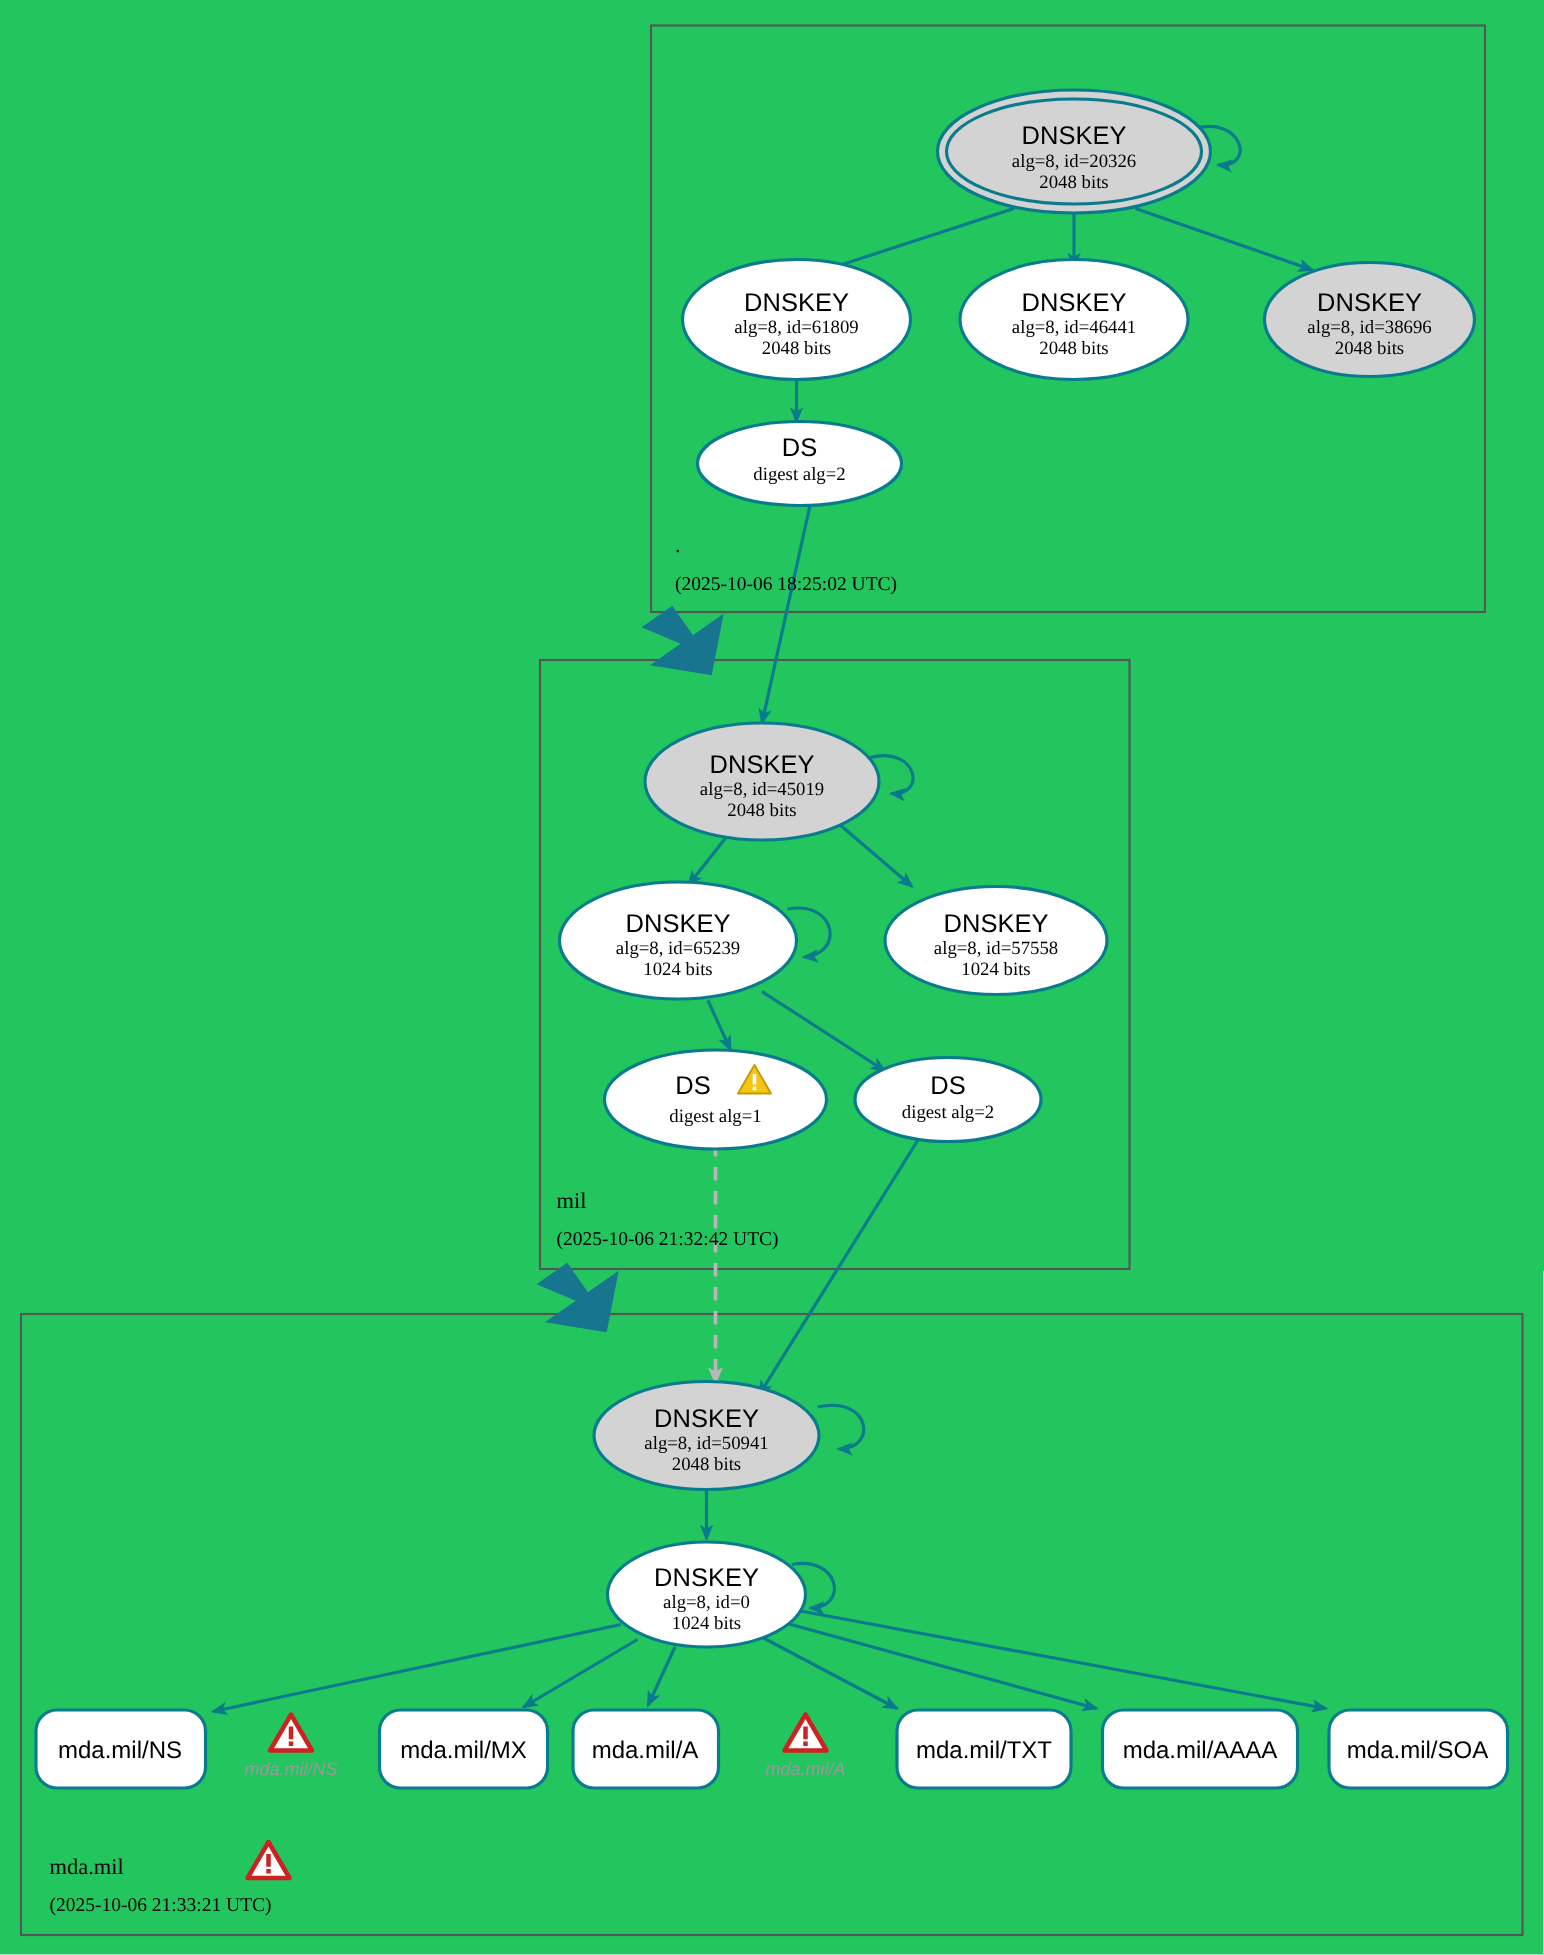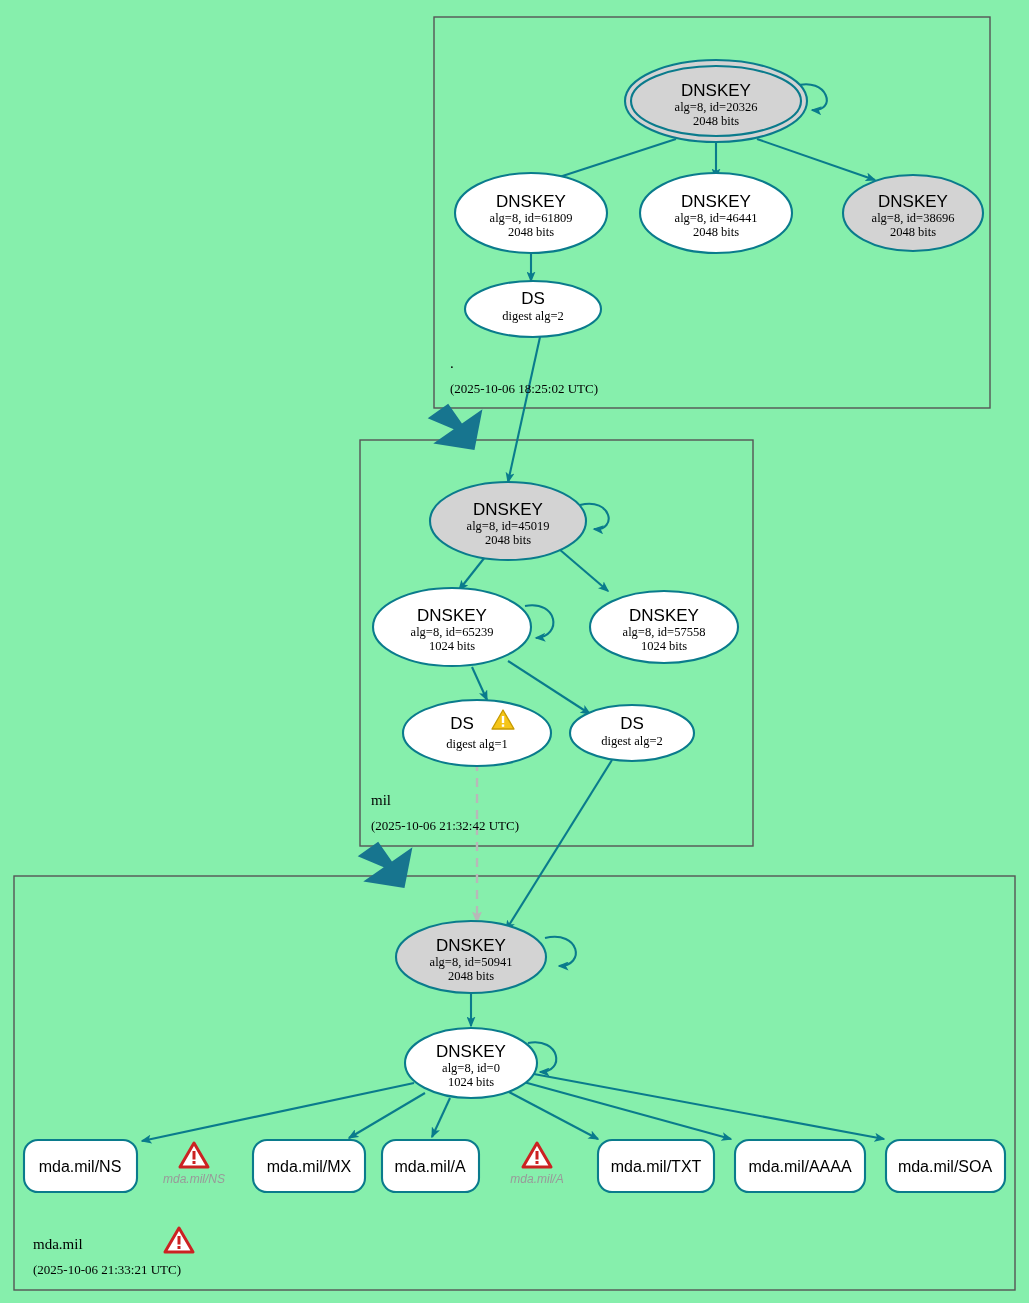--- a/index.html
+++ b/index.html
@@ -4,21 +4,21 @@
 <style>
   html, body {
     margin: 0;
     padding: 0;
     background: #ffffff;
   }
   #canvas {
     position: relative;
     width: 1029px;
     height: 1303px;
-    background: #86efac;
+    background: #22c55e;
     font-family: "Liberation Sans", sans-serif;
     overflow: hidden;
   }
   #graph {
     position: absolute;
     left: 0;
     top: 0;
     width: 1029px;
     height: 1303px;
   }

